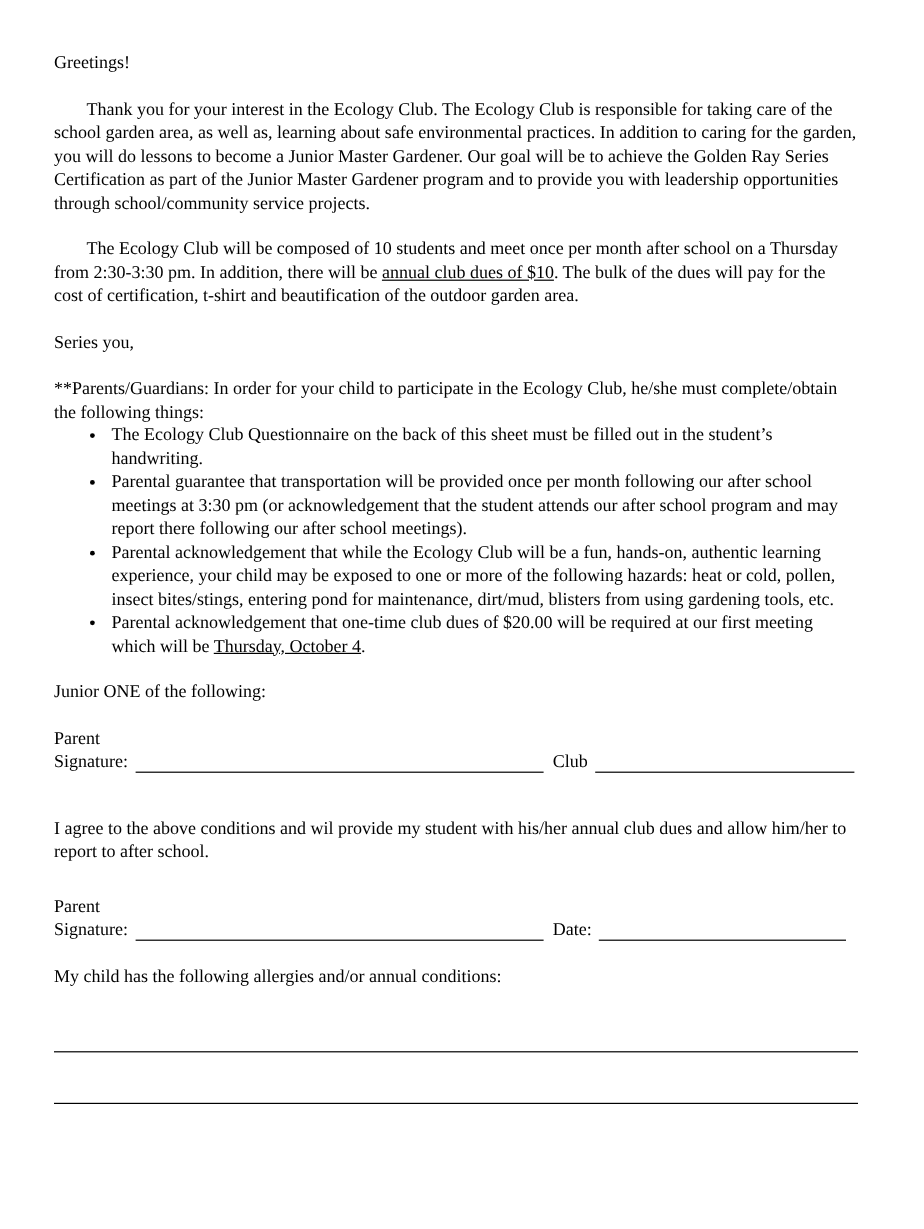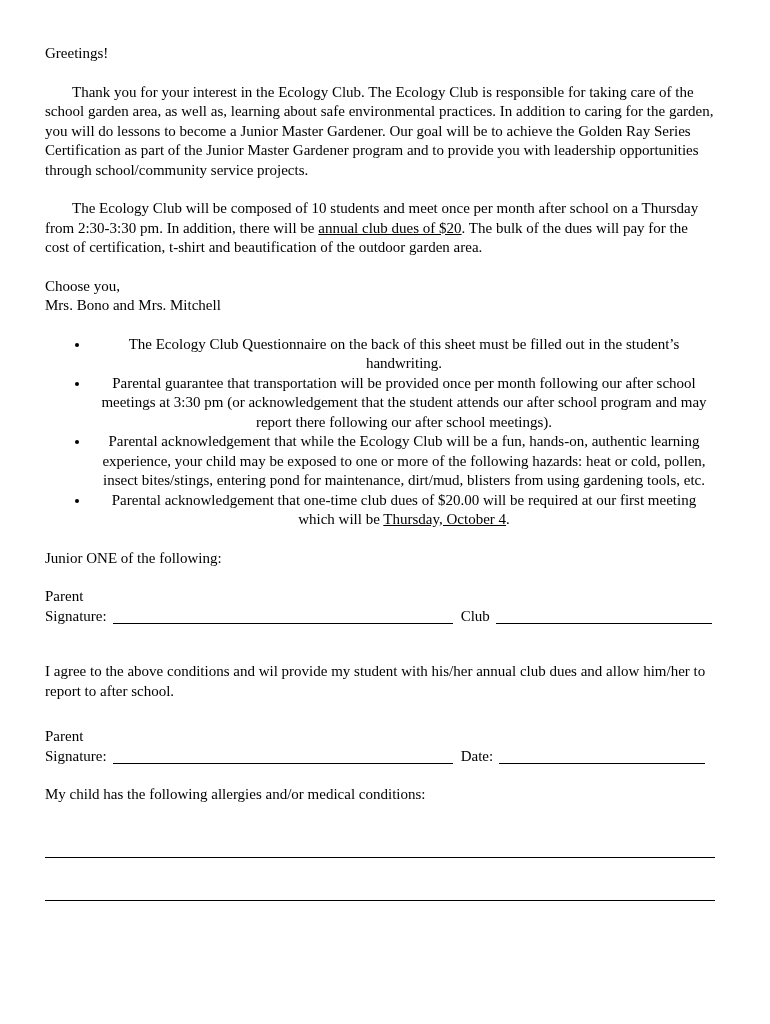--- a/index.html
+++ b/index.html
@@ -28,21 +28,20 @@
   .u {
     text-decoration: underline;
   }
   ul.bullets {
     margin: 0 0 19px 0;
     padding-left: 45px;
   }
   ul.bullets li {
     padding-left: 3px;
     margin: 0;
-    text-align: center;
   }
   .closing-block {
     margin: 0 0 19px 0;
   }
   .sig-block {
     margin: 0 0 19px 0;
   }
   .sig-row {
     display: flex;
     align-items: flex-end;
@@ -82,27 +81,27 @@
 </style>
 </head>
 <body>
 
 <div class="page">
 
   <p>Greetings!</p>
 
   <p class="indent">Thank you for your interest in the Ecology Club. The Ecology Club is responsible for taking care of the school garden area, as well as, learning about safe environmental practices. In addition to caring for the garden, you will do lessons to become a Junior Master Gardener. Our goal will be to achieve the Golden Ray Series Certification as part of the Junior Master Gardener program and to provide you with leadership opportunities through school/community service projects.</p>
 
-  <p class="indent"><span>The Ecology Club will be composed of 10 students and meet once per month after school on a Thursday from 2:30-3:30 pm. In addition, there will be </span><span class="u">annual club dues of $20</span><span>. The bulk of the dues will pay for the cost of certification, t-shirt and beautification of the outdoor garden area.</span></p>
+  <p class="indent"><span>The Ecology Club will be composed of 10 students and meet once per month after school on a Thursday from 2:30-3:30 pm. In addition, there will be </span><span class="u">annual club dues of $10</span><span>. The bulk of the dues will pay for the cost of certification, t-shirt and beautification of the outdoor garden area.</span></p>
 
   <div class="closing-block">
-    <div>Choose you,</div>
-    <div>Mrs. Bono and Mrs. Mitchell</div>
+    <div>Series you,</div>
   </div>
 
+  <p style="margin-bottom:0;">**Parents/Guardians: In order for your child to participate in the Ecology Club, he/she must complete/obtain the following things:</p>
 
   <ul class="bullets">
     <li><span>The Ecology Club Questionnaire on the back of this sheet must be filled out in the student’s handwriting.</span><span class="u"></span><span></span></li>
     <li><span>Parental guarantee that transportation will be provided once per month following our after school meetings at 3:30 pm (or acknowledgement that the student attends our after school program and may report there following our after school meetings).</span><span class="u"></span><span></span></li>
     <li><span>Parental acknowledgement that while the Ecology Club will be a fun, hands-on, authentic learning experience, your child may be exposed to one or more of the following hazards: heat or cold, pollen, insect bites/stings, entering pond for maintenance, dirt/mud, blisters from using gardening tools, etc.</span><span class="u"></span><span></span></li>
     <li><span>Parental acknowledgement that one-time club dues of $20.00 will be required at our first meeting which will be </span><span class="u">Thursday, October 4</span><span>.</span></li>
   </ul>
 
   <p class="gap-before">Junior ONE of the following:</p>
 
@@ -122,18 +121,18 @@
   <div class="sig-block">
     <div>Parent</div>
     <div class="sig-row">
       <span class="sig-label">Signature:</span>
       <span class="fill-line line-sig"></span>
       <span class="sig-label">Date:</span>
       <span class="fill-line line-date2"></span>
     </div>
   </div>
 
-  <p style="margin-top:12px;">My child has the following allergies and/or medical conditions:</p>
+  <p style="margin-top:12px;">My child has the following allergies and/or annual conditions:</p>
 
   <div class="blank-line first"></div>
   <div class="blank-line"></div>
 
 </div>
 
 </body></html>

